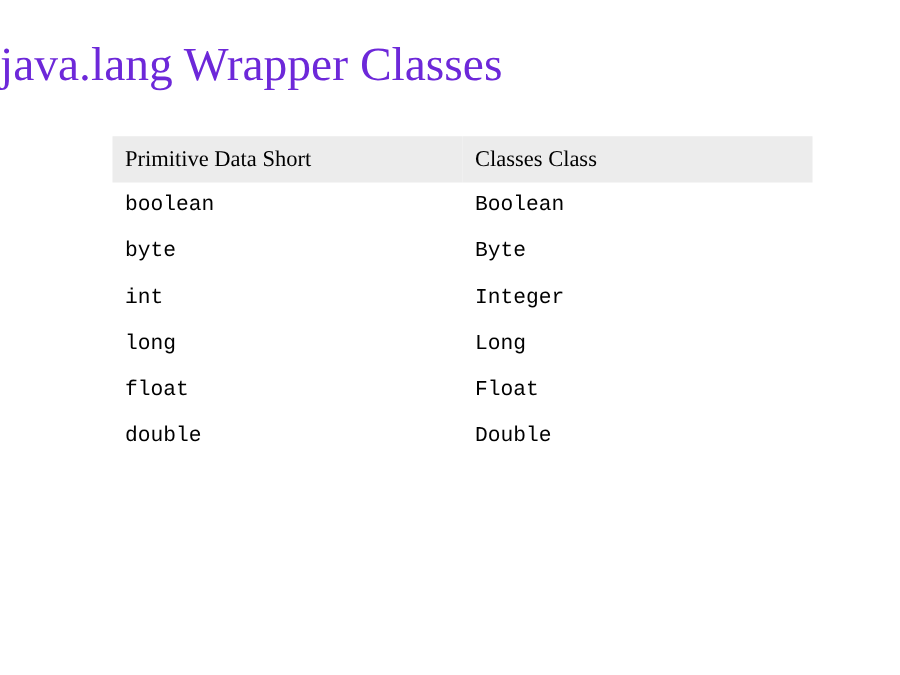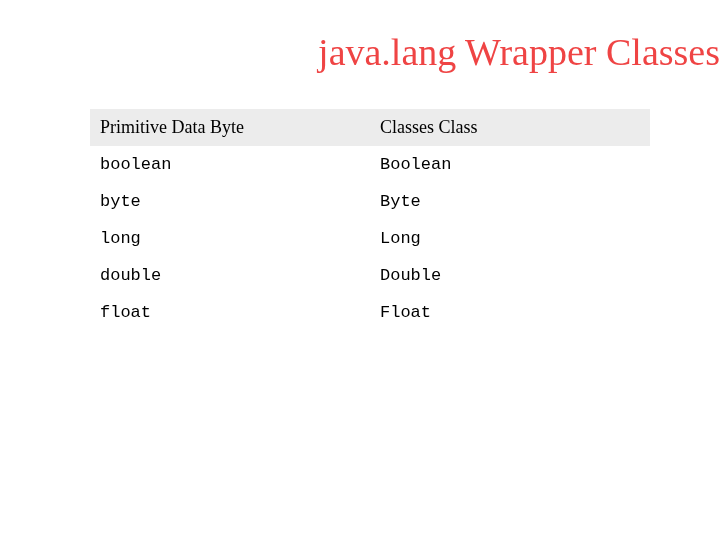--- a/index.html
+++ b/index.html
@@ -4,24 +4,24 @@
   <style>
     * { margin: 0; padding: 0; box-sizing: border-box; }
     body {
       width: 720px;
       height: 540px;
       background: #fff;
       font-family: Georgia, "Times New Roman", serif;
       padding-top: 30px;
     }
     .title {
-      text-align: right;
+      text-align: left;
       font-size: 38px;
       font-weight: normal;
-      color: #ef4444;
+      color: #6d28d9;
       margin-bottom: 35px;
       font-family: "Times New Roman", Times, serif;
     }
     .table {
       width: 560px;
       margin-left: 90px;
       margin-right: 70px;
       border-collapse: collapse;
     }
     .header-row {
@@ -43,37 +43,41 @@
     .col2 { width: 50%; }
   </style>
 </head>
 <body>
 
 <h1 class="title">java.lang Wrapper Classes</h1>
 
 <table class="table">
   <tbody>
       <tr class="header-row">
-    <td class="col1">Primitive Data Byte</td>
+    <td class="col1">Primitive Data Short</td>
     <td class="col2">Classes Class</td>
   </tr>
   <tr class="data-row">
     <td class="col1">boolean</td>
     <td class="col2">Boolean</td>
   </tr>
   <tr class="data-row">
     <td class="col1">byte</td>
     <td class="col2">Byte</td>
   </tr>
   <tr class="data-row">
+    <td class="col1">int</td>
+    <td class="col2">Integer</td>
+  </tr>
+  <tr class="data-row">
     <td class="col1">long</td>
     <td class="col2">Long</td>
+  </tr>
+  <tr class="data-row">
+    <td class="col1">float</td>
+    <td class="col2">Float</td>
   </tr>
   <tr class="data-row">
     <td class="col1">double</td>
     <td class="col2">Double</td>
   </tr>
-  <tr class="data-row">
-    <td class="col1">float</td>
-    <td class="col2">Float</td>
-  </tr>
 </tbody>
   </table>
 
 </body></html>

